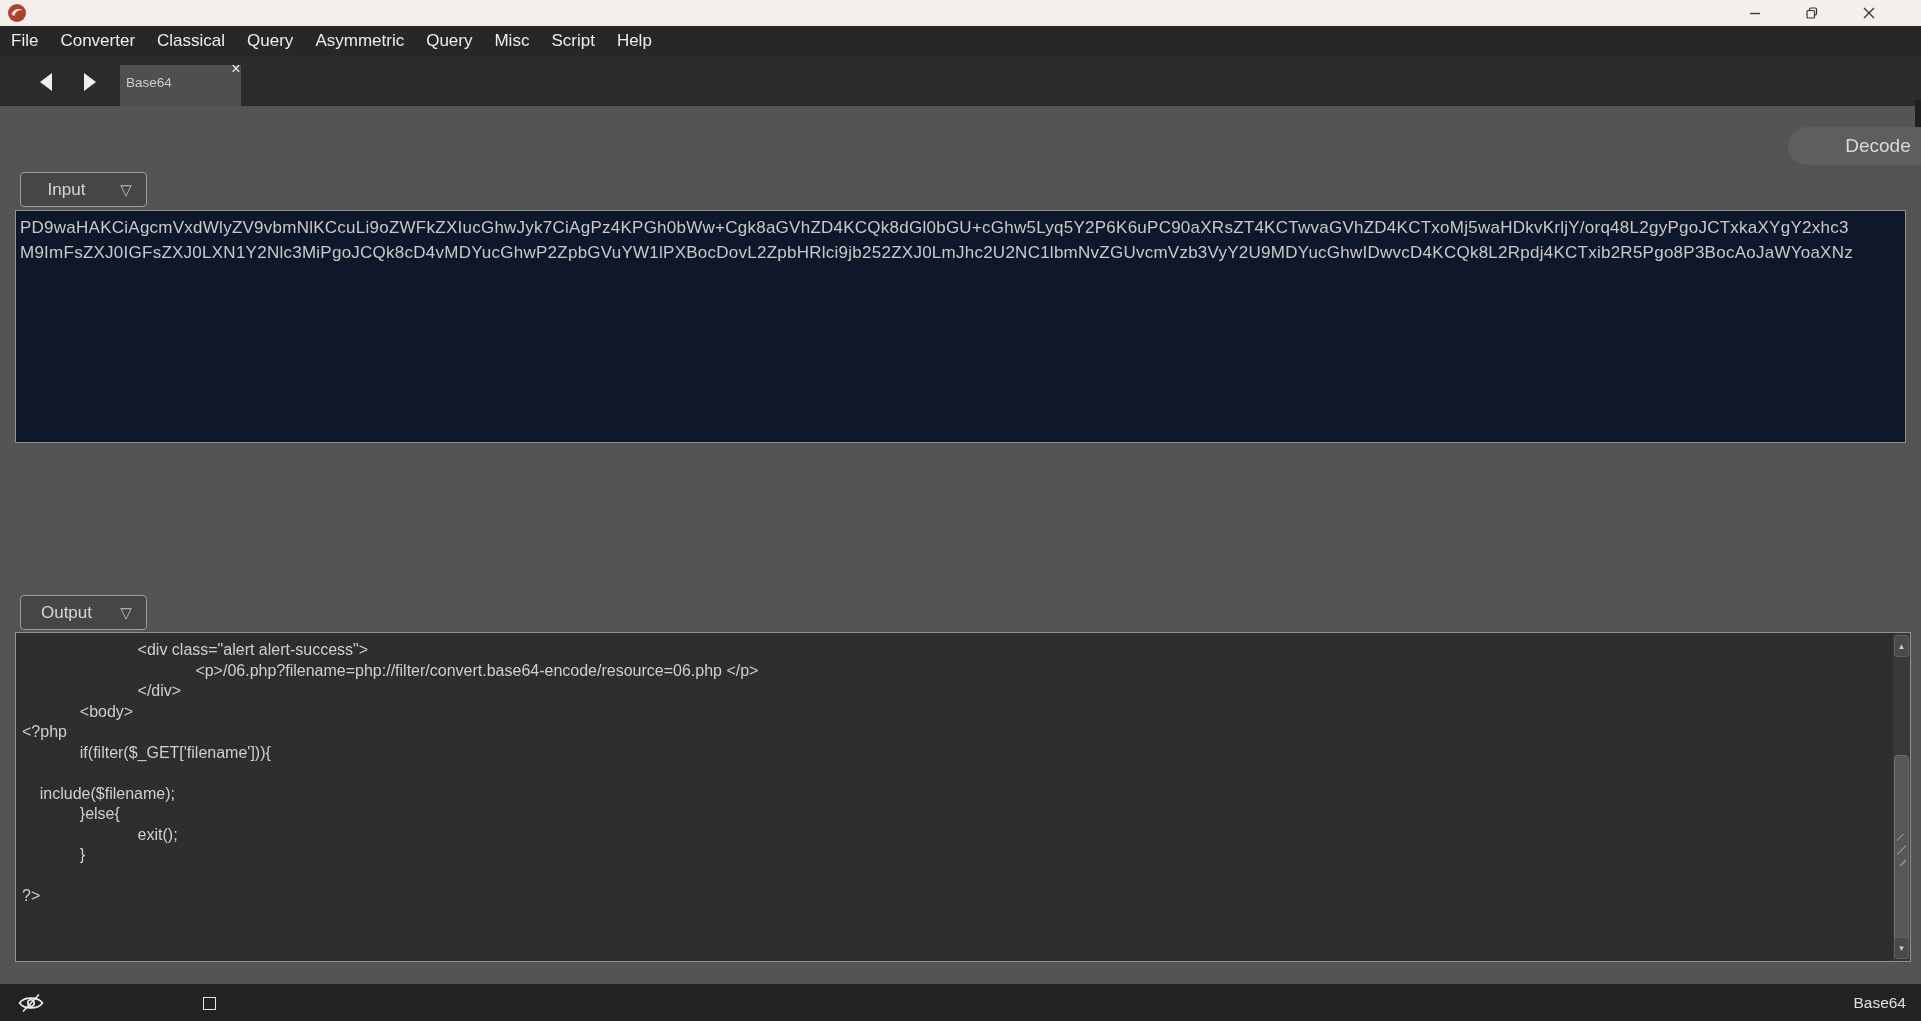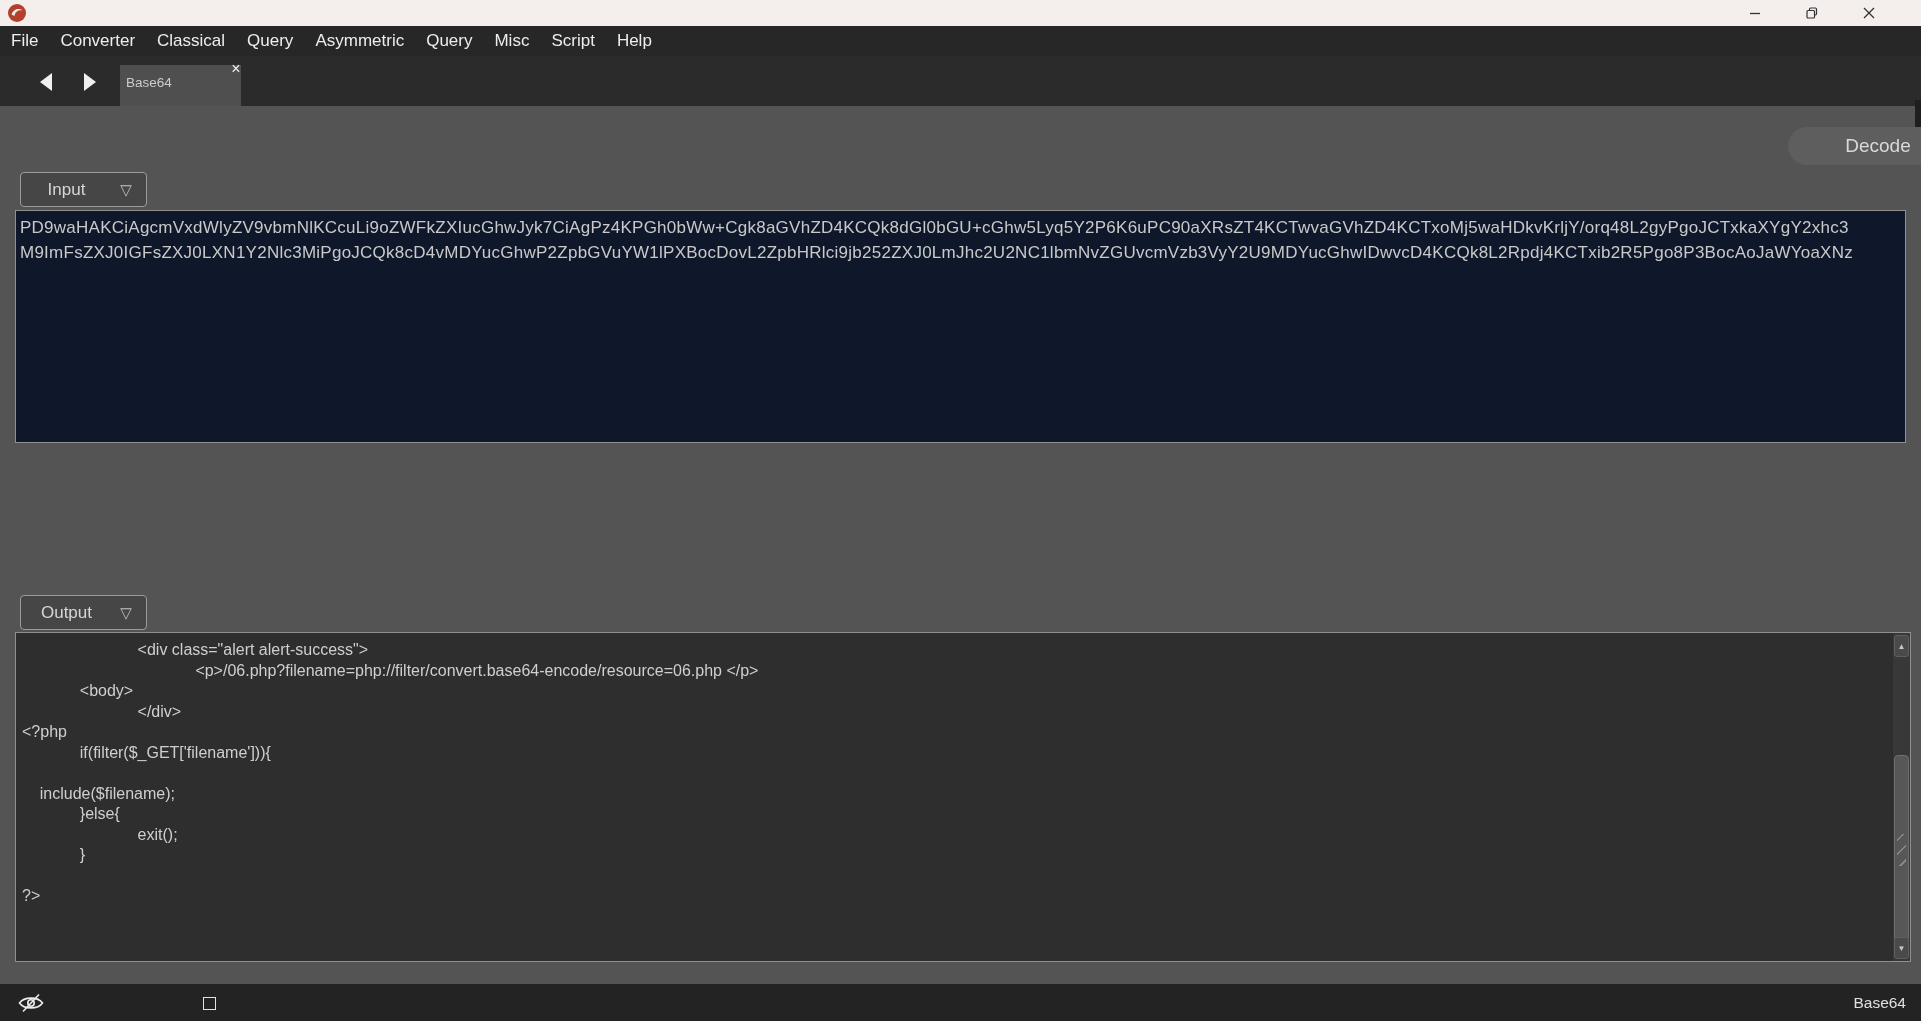--- a/index.html
+++ b/index.html
@@ -122,22 +122,22 @@
   </div>
 
   <div class="selector sel-output">
     <span class="selector-label">Output</span>
     <span class="selector-tri">▽</span>
   </div>
 
   <div class="output-box">
     <div class="out-line">		&lt;div class="alert alert-success"&gt;</div>
     <div class="out-line">			&lt;p&gt;/06.php?filename=php://filter/convert.base64-encode/resource=06.php &lt;/p&gt;</div>
+    <div class="out-line">		&lt;/div&gt;</div>
     <div class="out-line">	&lt;body&gt;</div>
-    <div class="out-line">		&lt;/div&gt;</div>
     <div class="out-line">&lt;?php</div>
     <div class="out-line">	if(filter($_GET['filename'])){</div>
     <div class="out-line">	</div>
     <div class="out-line">    include($filename);</div>
     <div class="out-line">	}else{</div>
     <div class="out-line">		exit();</div>
     <div class="out-line">	}</div>
     <div class="out-line">	</div>
     <div class="out-line">?&gt;</div>
     <div class="scrollbar">

